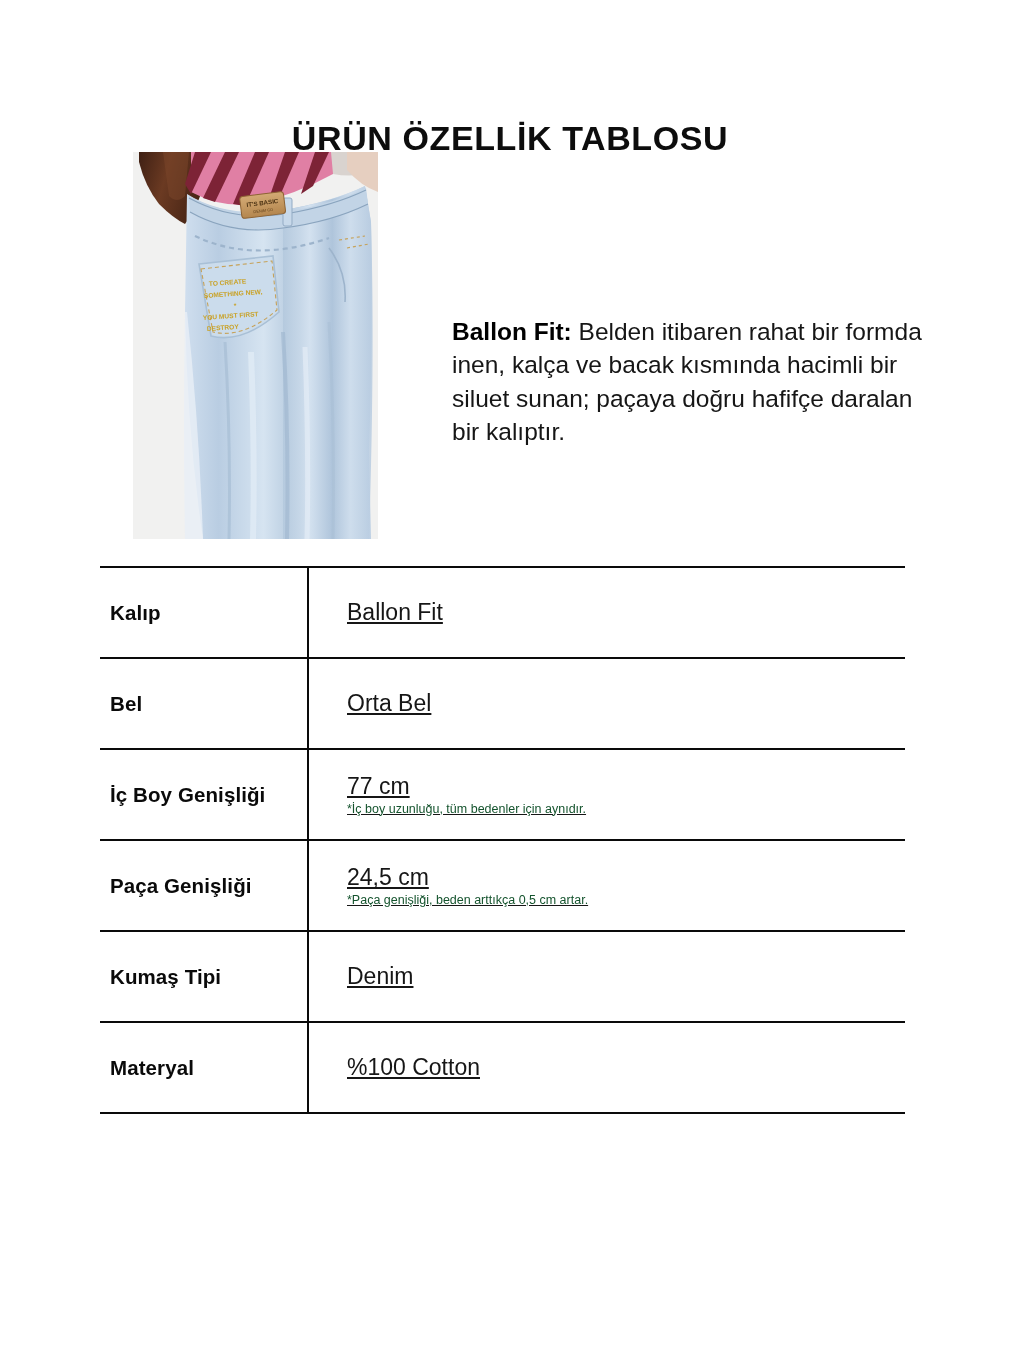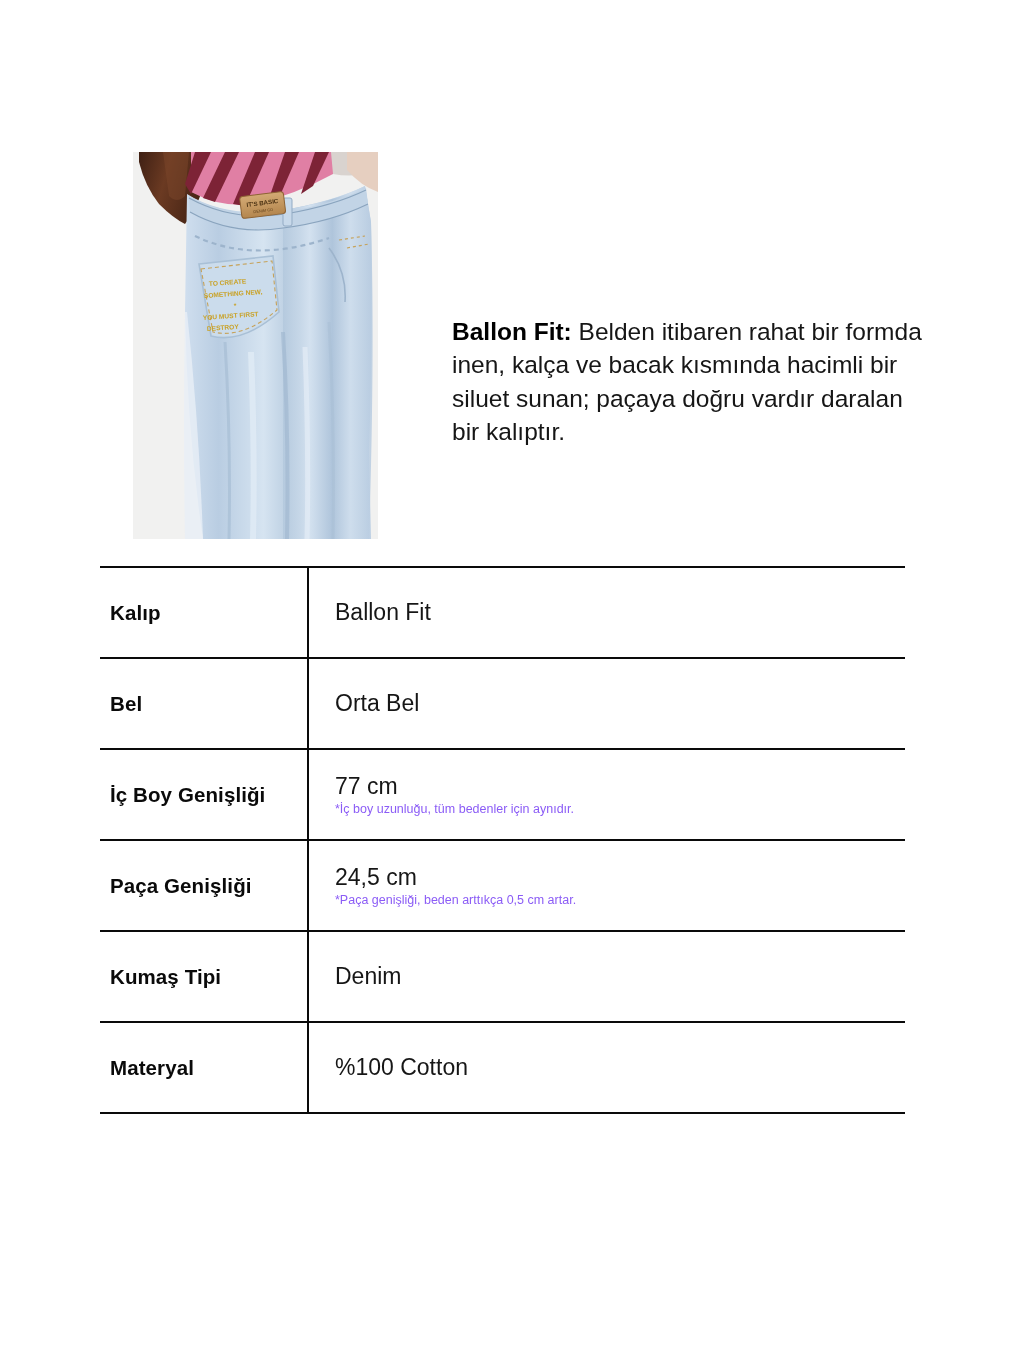--- a/index.html
+++ b/index.html
@@ -99,28 +99,29 @@
     font-weight: bold;
     font-size: 20.5px;
     color: #0a0a0a;
     padding-left: 10px;
     border-right: 2.5px solid #0a0a0a;
     letter-spacing: 0.1px;
   }
   td.value-cell {
     font-size: 23px;
     color: #161616;
-    padding-left: 26px;
+    padding-left: 38px;
     font-weight: 400;
+    text-decoration: underline;
   }
   .value-main { display: block; line-height: 1.22; }
   .value-note {
     display: block;
     font-size: 12.5px;
-    color: #8b5cf6;
+    color: #14532d;
     line-height: 1.2;
     margin-top: 1px;
   }
   .value-note:empty { display: none; }
 
   
   .footer-notes {
     position: absolute;
     left: 106px;
     top: 1052px;
@@ -129,20 +130,21 @@
     line-height: 1.38;
     color: #151515;
   }
   .footer-notes div { white-space: pre-wrap; }
 </style>
 </head>
 <body>
 
 <div class="page">
 
+  <h1 class="doc-title">ÜRÜN ÖZELLİK TABLOSU</h1>
 
   <div class="photo-frame">
     <div class="photo-inner">
       <svg class="photo-svg" viewBox="0 0 245 387" preserveAspectRatio="none">
         <defs>
           <linearGradient id="denimGrad" x1="0" y1="0" x2="1" y2="0">
             <stop offset="0%" stop-color="#cfdeee"></stop>
             <stop offset="18%" stop-color="#b9cde2"></stop>
             <stop offset="42%" stop-color="#d6e4f1"></stop>
             <stop offset="62%" stop-color="#aec4da"></stop>
@@ -226,21 +228,21 @@
           <path d="M118 200 Q122 300 120 387" fill="none" stroke="#e2ecf6" stroke-width="6" opacity="0.75"></path>
           <path d="M172 195 Q176 300 174 387" fill="none" stroke="#e4edf7" stroke-width="5" opacity="0.7"></path>
 
           <path d="M54 160 Q66 270 70 387 L52 387 Q50 270 52 160 Z" fill="#e9eff6" opacity="0.8"></path>
         </g>
       </svg>
     </div>
   </div>
 
   <p class="description">
-    <span class="lead">Ballon Fit:</span><span> Belden itibaren rahat bir formda inen, kalça ve bacak kısmında hacimli bir siluet sunan; paçaya doğru vardır daralan bir kalıptır.</span>
+    <span class="lead">Ballon Fit:</span><span> Belden itibaren rahat bir formda inen, kalça ve bacak kısmında hacimli bir siluet sunan; paçaya doğru hafifçe daralan bir kalıptır.</span>
   </p>
 
   <div class="spec-table">
     <table>
       <colgroup>
         <col class="c-label">
         <col class="c-value">
       </colgroup>
       <tbody>
         <tr>

